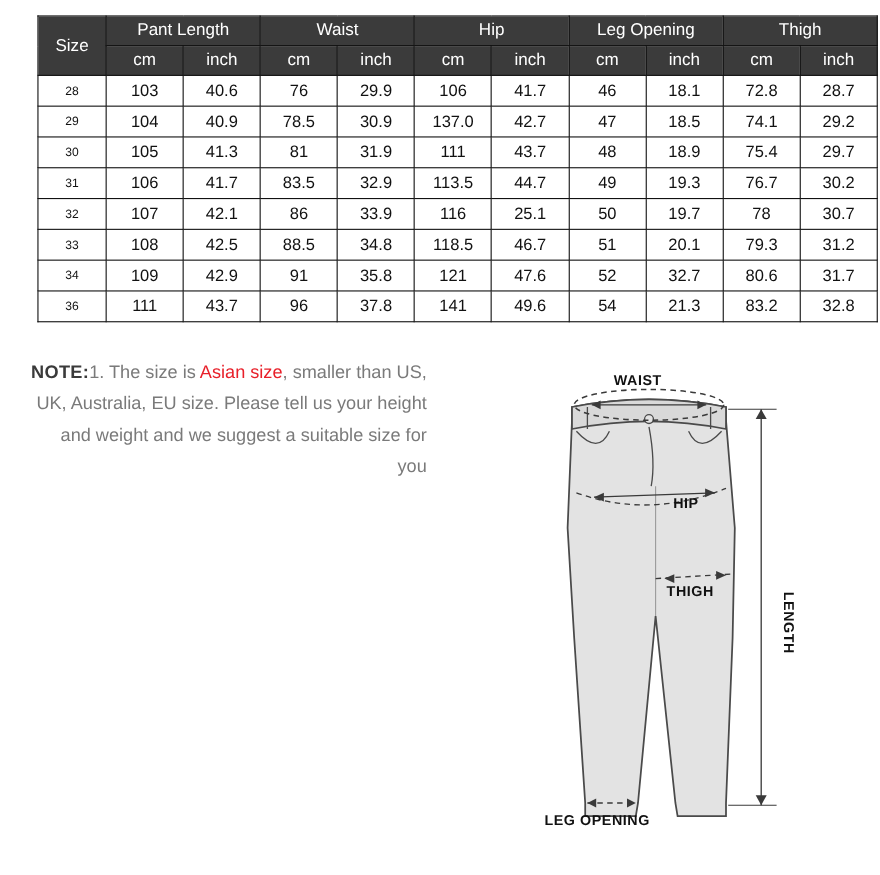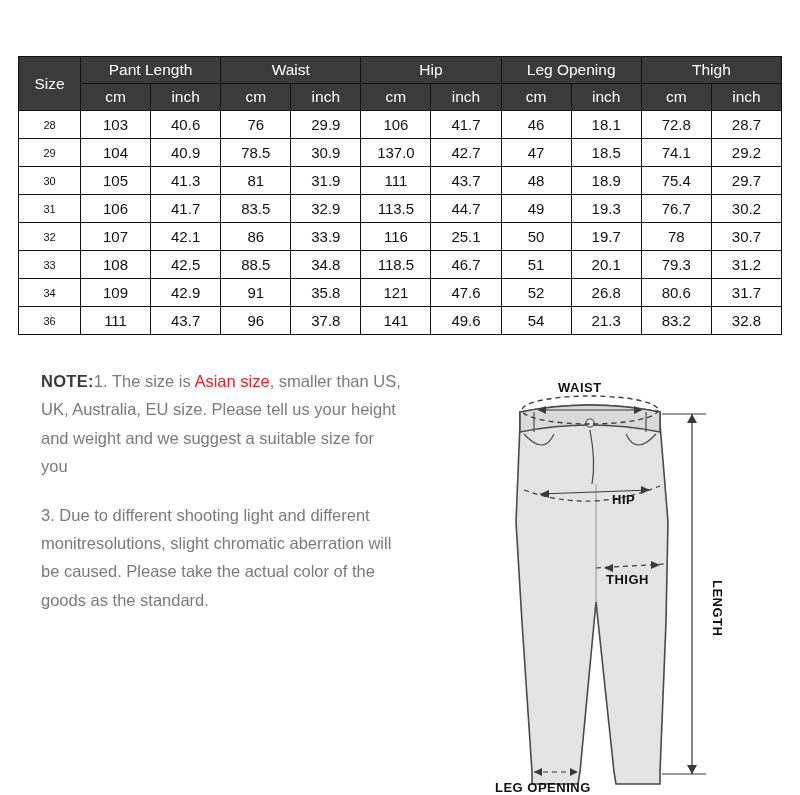--- a/index.html
+++ b/index.html
@@ -6,21 +6,21 @@
   html, body {
     margin: 0; padding: 0;
     width: 800px; height: 795px;
     background: #ffffff;
     font-family: "Liberation Sans", sans-serif;
     overflow: hidden;
   }
   .page { position: relative; width: 800px; height: 795px; }
 
   
-  .table-wrap { padding: 14px 18px 0 18px; margin-top: 42px; }
+  .table-wrap { padding: 14px 18px 0 34px; }
   table.size-table {
     width: 764px;
     border-collapse: collapse;
     table-layout: fixed;
   }
   table.size-table th, table.size-table td {
     border: 1px solid #111;
     text-align: center;
     font-size: 15px;
     color: #111;
@@ -36,26 +36,27 @@
     color: #ffffff !important;
   }
   .col-size { width: 62px; }
   .col-unit { width: 70px; }
   tbody td { height: 28px; }
   tbody td.size-cell { font-size: 11px; }
 
   
   .note {
     position: absolute;
-    left: 41px;
+    left: 28px;
     top: 325px;
     width: 360px;
     color: #7a7a7a;
     font-size: 16.5px;
     line-height: 1.72;
+    text-align: right;
   }
   .note p { margin: 0 0 20px 0; }
   .note .lead {
     color: #3a3a3a;
     font-weight: bold;
     letter-spacing: .3px;
   }
   .note .red { color: #e8202a; }
 
   
@@ -196,21 +197,21 @@
           </tr>
           <tr>
             <td class="size-cell">34</td>
             <td>109</td>
             <td>42.9</td>
             <td>91</td>
             <td>35.8</td>
             <td>121</td>
             <td>47.6</td>
             <td>52</td>
-            <td>26.8</td>
+            <td>32.7</td>
             <td>80.6</td>
             <td>31.7</td>
           </tr>
           <tr>
             <td class="size-cell">36</td>
             <td>111</td>
             <td>43.7</td>
             <td>96</td>
             <td>37.8</td>
             <td>141</td>
@@ -221,23 +222,20 @@
             <td>32.8</td>
           </tr>
         </tbody>
     </table>
   </div>
 
   <div class="note">
     <p>
       <span class="lead">NOTE:</span><span>1. The size is </span><span class="red">Asian size</span><span>, smaller than US, UK, Australia, EU size. Please tell us your height and weight and we suggest a suitable size for you</span>
     </p>
-    <p>
-      <span>3. Due to different shooting light and different monitresolutions, slight chromatic aberration will be caused. Please take the actual color of the goods as the standard.</span>
-    </p>
   </div>
 
   <div class="diagram">
     <svg width="360" height="440" viewBox="0 0 360 440">
 
       <g>
         <path d="M100 52 L100 40 Q170 26 240 40 L240 52
                  L248 150 L246 250 L240 400 L240 412
                  L196 412 L194 400 L176 230
                  L160 400 L158 412 L112 412 L112 400

